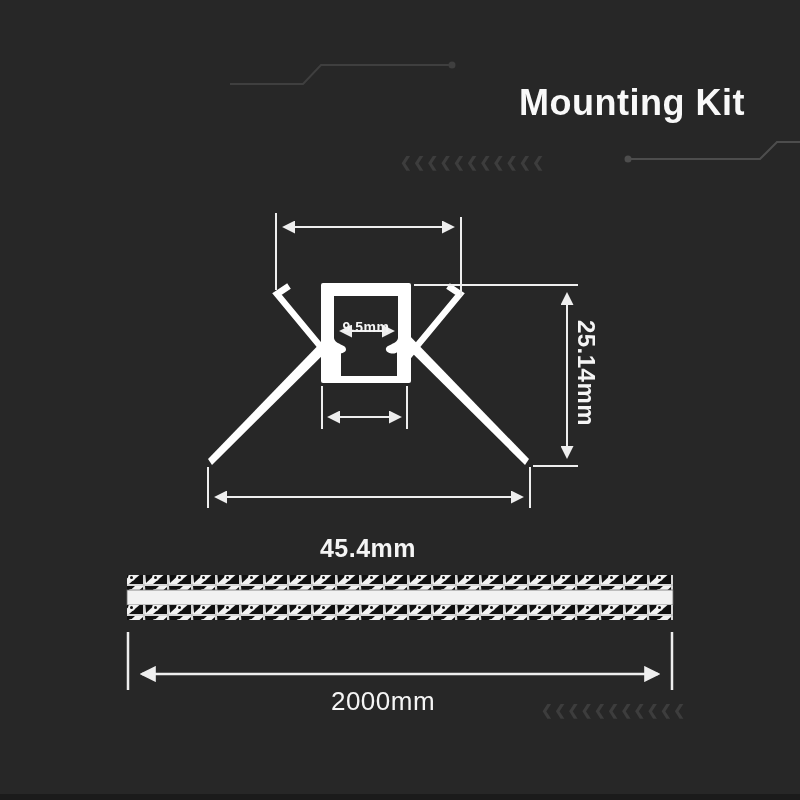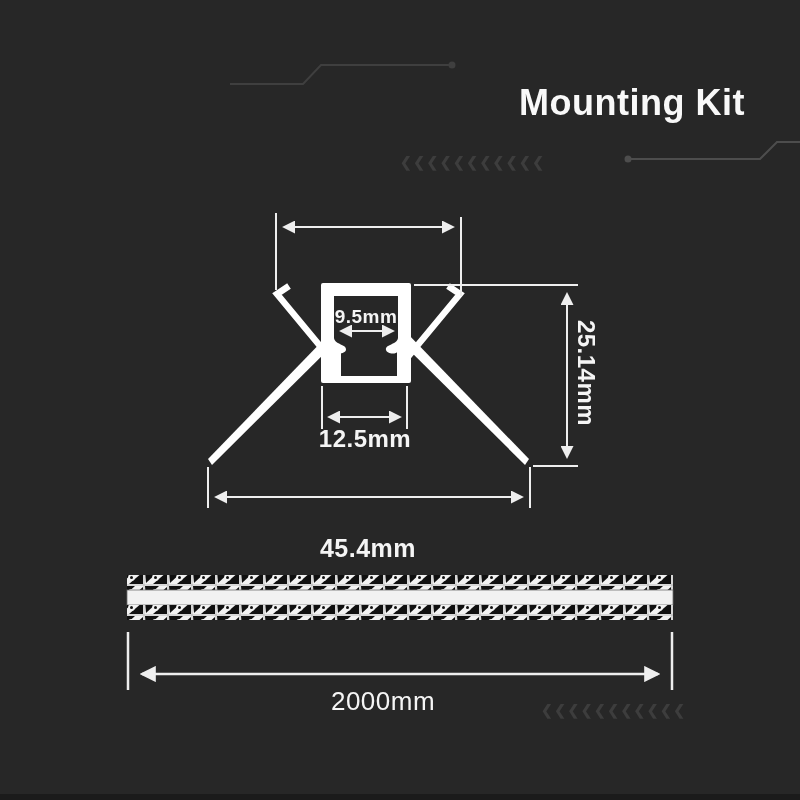--- a/index.html
+++ b/index.html
@@ -108,25 +108,24 @@
     <g stroke="#eeeeee">
       <line x1="128" y1="632" x2="128" y2="690" stroke-width="2.5"></line>
       <line x1="672" y1="632" x2="672" y2="690" stroke-width="2.5"></line>
       <line x1="142" y1="674" x2="658" y2="674" stroke-width="2.5" marker-start="url(#ah)" marker-end="url(#ah)"></line>
     </g>
   </svg>
 
   <div class="title">Mounting Kit</div>
 
 
-  <div class="label" style="left:366px;top:317px;font-size:19px;">9.5mm</div>
+  <div class="label" style="left:366px;top:327px;font-size:14px;">9.5mm</div>
 
   <div class="label rot" style="left:586px;top:373px;font-size:24px;">25.14mm</div>
 
-  <div class="label" style="left:365px;top:439px;font-size:24px;">12.5mm</div>
 
   <div class="label" style="left:368px;top:516px;font-size:25px;margin-top:32px;">45.4mm</div>
 
   <div class="label" style="left:383px;top:701px;font-size:26px;font-weight:400;">2000mm</div>
 
   <div class="chevrons" style="left:400px;top:154px;">❮❮❮❮❮❮❮❮❮❮❮</div>
   <div class="chevrons" style="left:541px;top:702px;">❮❮❮❮❮❮❮❮❮❮❮</div>
 
   <div class="bottom-edge"></div>
 </div>

